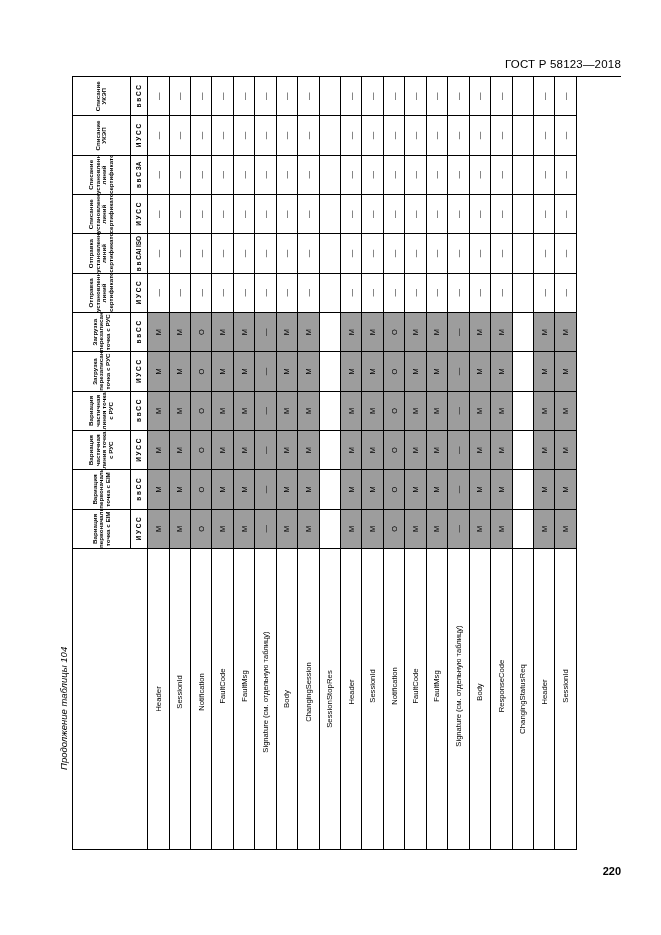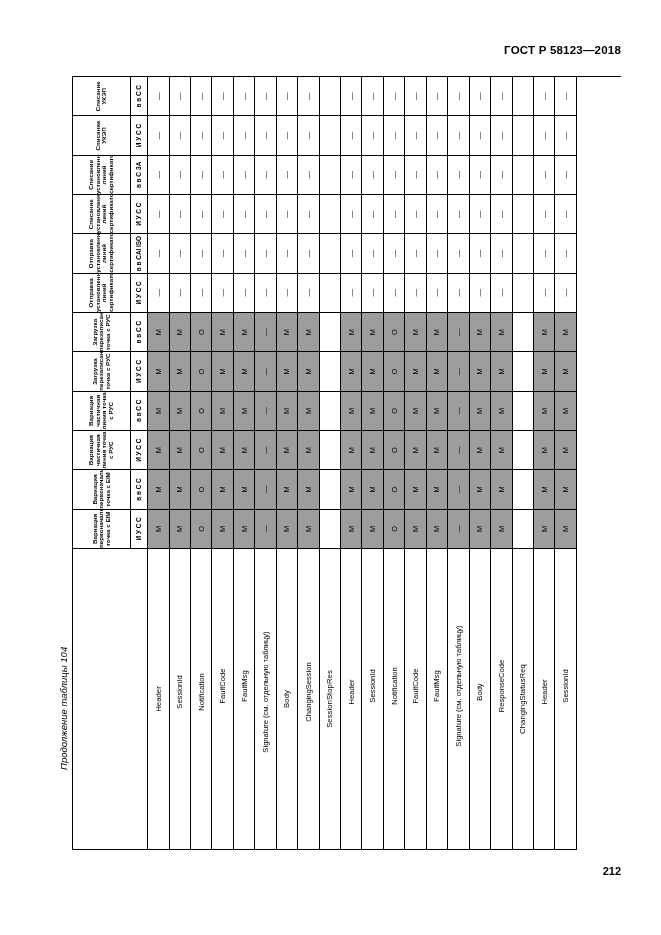--- a/index.html
+++ b/index.html
@@ -9,23 +9,23 @@
     font-family:"Liberation Sans", sans-serif;
     color:#000;
     position:relative;
     overflow:hidden;
   }
   .page{position:absolute;inset:0;}
 
   
   .std-header{
     position:absolute;
-    right:40px; top:44px;
+    right:40px; top:58px;
     font-size:11.5px;
-    font-weight:bold;
+    font-weight:normal;
     letter-spacing:.2px;
     margin-left:40px;
   }
   .hrule{
     position:absolute;
     left:72px; right:40px; top:76px;
     height:1px; background:#000;
   }
 
   
@@ -107,21 +107,21 @@
 </head>
 <body>
 
 <div class="page">
 
   <div class="std-header">ГОСТ Р 58123—2018</div>
   <div class="hrule"></div>
 
   <div class="caption">Продолжение таблицы 104</div>
 
-  <div class="pageno">212</div>
+  <div class="pageno">220</div>
 
   <div id="tablewrap">
     <table class="grid" id="tbl">
       <tbody id="tbody">
           <tr>
             <th rowspan="2" style="width: 300px;"></th>
             <th class="grp" style="width: 38.3333px;">Вариация первоначальная точка с EIM</th>
             <th class="grp" style="width: 38.3333px;">Вариация первоначальная точка с EIM</th>
             <th class="grp" style="width: 38.3333px;">Вариация частичная линия точка с РУС</th>
             <th class="grp" style="width: 38.3333px;">Вариация частичная линия точка с РУС</th>

